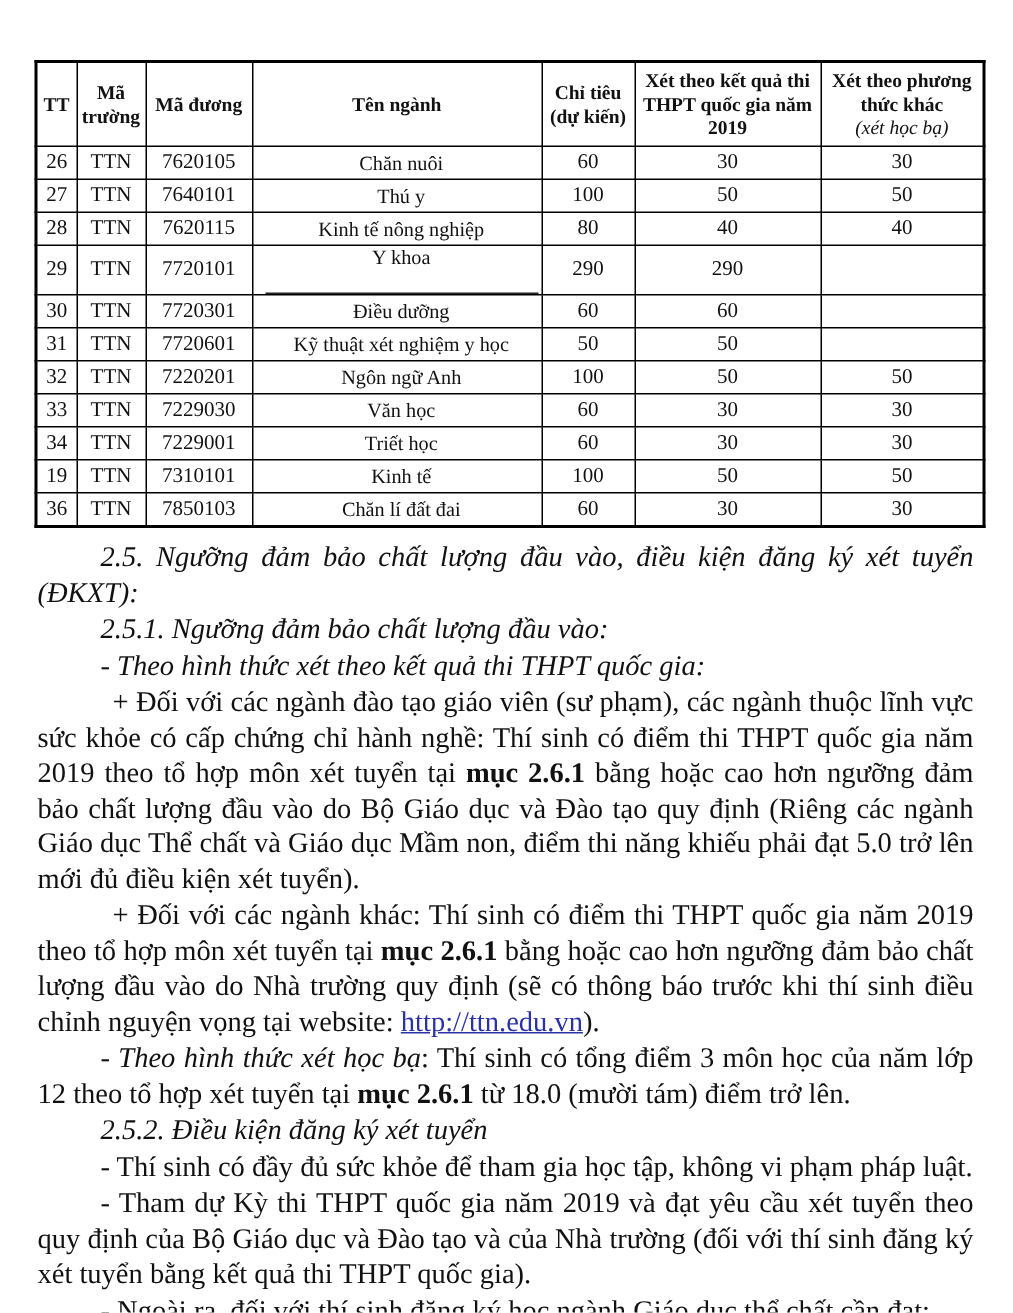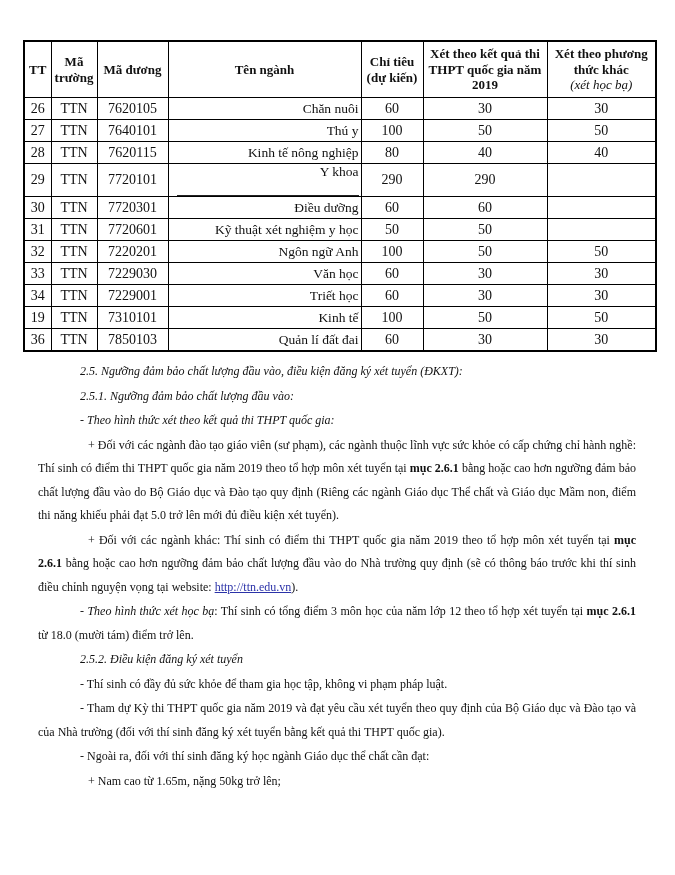--- a/index.html
+++ b/index.html
@@ -37,40 +37,40 @@
     padding:1px 3px;
   }
   table.adm td{
     font-size:14px;
     height:21px;
     text-align:center;
     vertical-align:middle;
     padding:0 2px;
   }
   table.adm td.name-cell{
-    text-align:right;
+    text-align:center;
     padding-left:8px;
     font-size:13.5px;
   }
   .hdr-sub-italic{font-style:italic;font-weight:normal;display:block;}
   .hdr-line{display:block;}
   .cell-underline{
     display:block;
     width:100%;
     border-bottom:1.3px solid #222;
     padding-bottom:15px;
   }
 
   
   .doc-body{
     padding:7px 22px 0 21px;
   }
   .doc-body p{
-    margin:1px 17px;
-    font-size:12px;
+    margin:1px 4px;
+    font-size:19px;
     line-height:23.5px;
     text-align:justify;
     text-indent:42px;
   }
   .doc-body p.plus{text-indent:50px;}
   .i{font-style:italic;}
   .bi{font-weight:bold;}
   a.doclink{color:#2b32a8;text-decoration:underline;cursor:pointer;font-family:Liberation Serif, serif;}
 </style>
 </head>
@@ -198,21 +198,21 @@
           <td>7310101</td>
           <td class="name-cell"><span>Kinh tế</span></td>
           <td>100</td>
           <td>50</td>
           <td>50</td>
         </tr>
         <tr>
           <td>36</td>
           <td>TTN</td>
           <td>7850103</td>
-          <td class="name-cell"><span>Quản lí đất đai</span></td>
+          <td class="name-cell"><span>Chăn lí đất đai</span></td>
           <td>60</td>
           <td>30</td>
           <td>30</td>
         </tr>
       </tbody>
   </table>
 
   <div class="doc-body">
       <p><span class="i">2.5. Ngưỡng đảm bảo chất lượng đầu vào, điều kiện đăng ký xét tuyển (ĐKXT):</span></p>
       <p><span class="i">2.5.1. Ngưỡng đảm bảo chất lượng đầu vào:</span></p>

